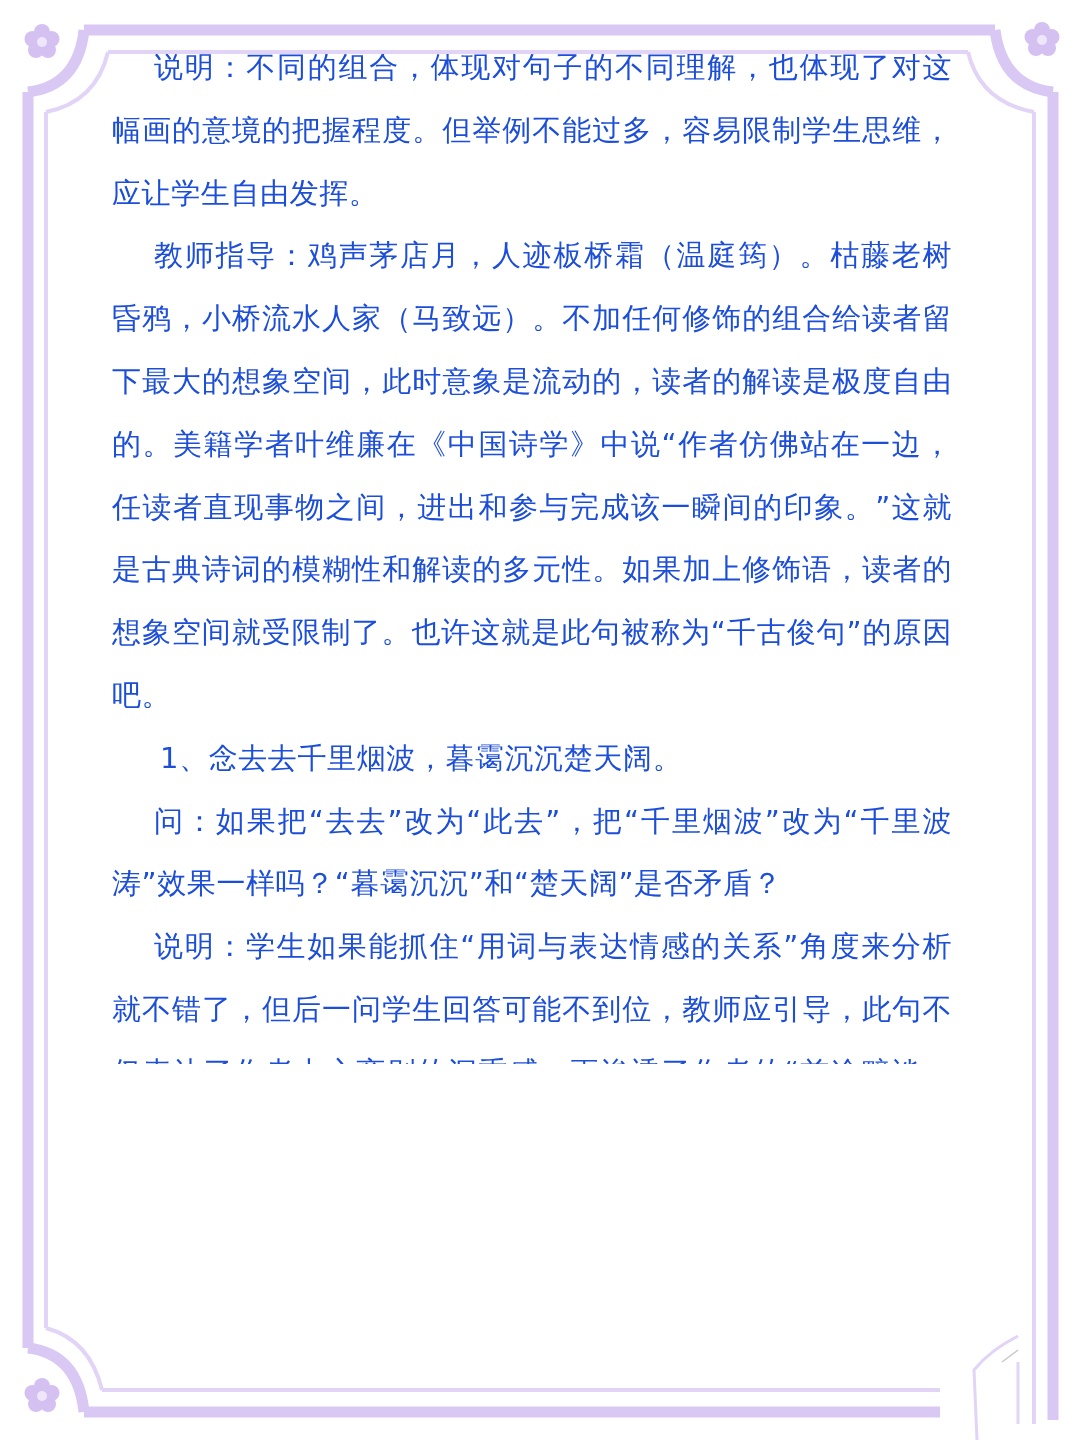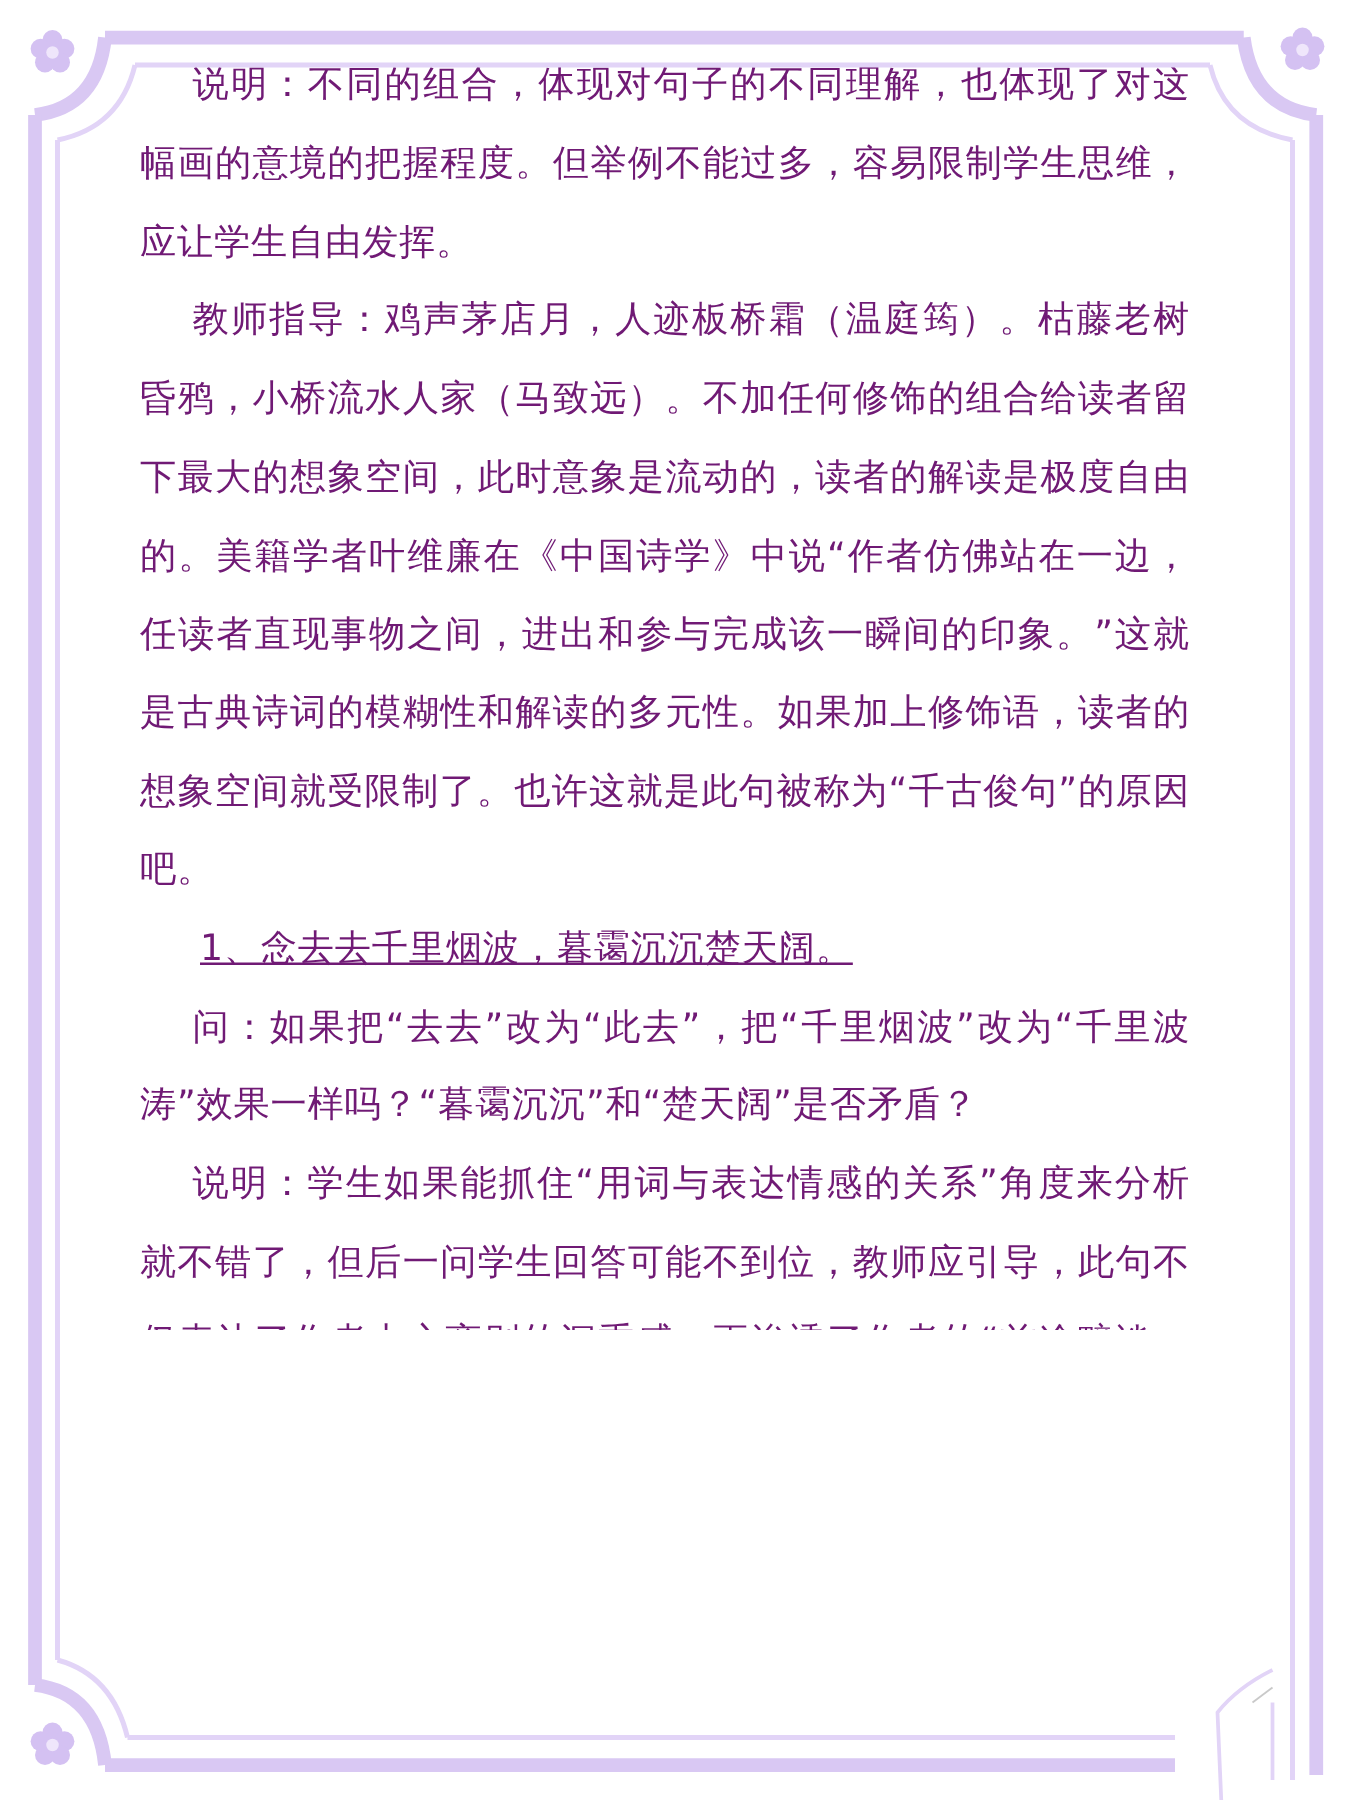--- a/index.html
+++ b/index.html
@@ -30,39 +30,38 @@
       z-index: 3;
     }
     .content {
       position: absolute;
       left: 112px;
       top: 36px;
       width: 840px;
       height: 1028px;
       overflow: hidden;
       z-index: 1;
-      color: #701a75;
+      color: #1d4ed8;
       font-size: 29px;
       line-height: 62.8px;
       letter-spacing: 0.6px;
     }
     .para {
       margin: 0;
       padding: 0;
       text-align: justify;
     }
     .indent {
       text-indent: 42px;
     }
     .indent-sub {
       text-indent: 56px;
     }
     .indent-num {
       text-indent: 48px;
-      text-decoration: underline;
     }
   </style>
 </head>
 <body>
 
 <svg class="frame-svg" viewBox="0 0 1080 1440" xmlns="http://www.w3.org/2000/svg">
 
   <g fill="none" stroke="#d9c8f3" stroke-width="11">
 
     <path d="M 84 30 L 995 30"></path>

